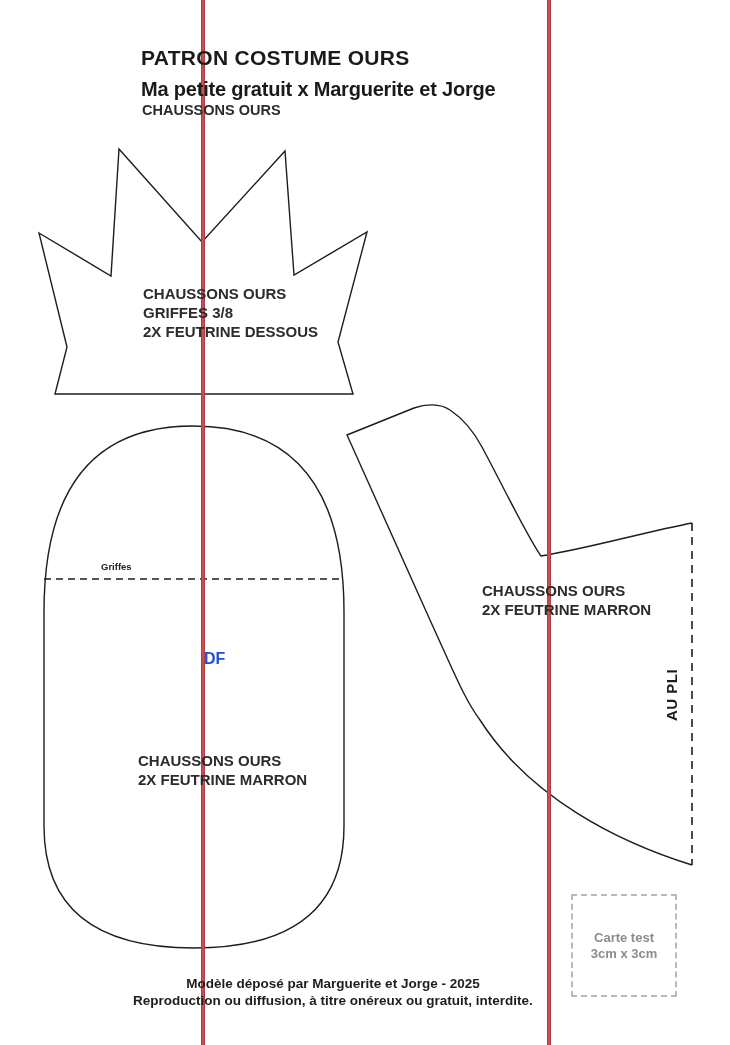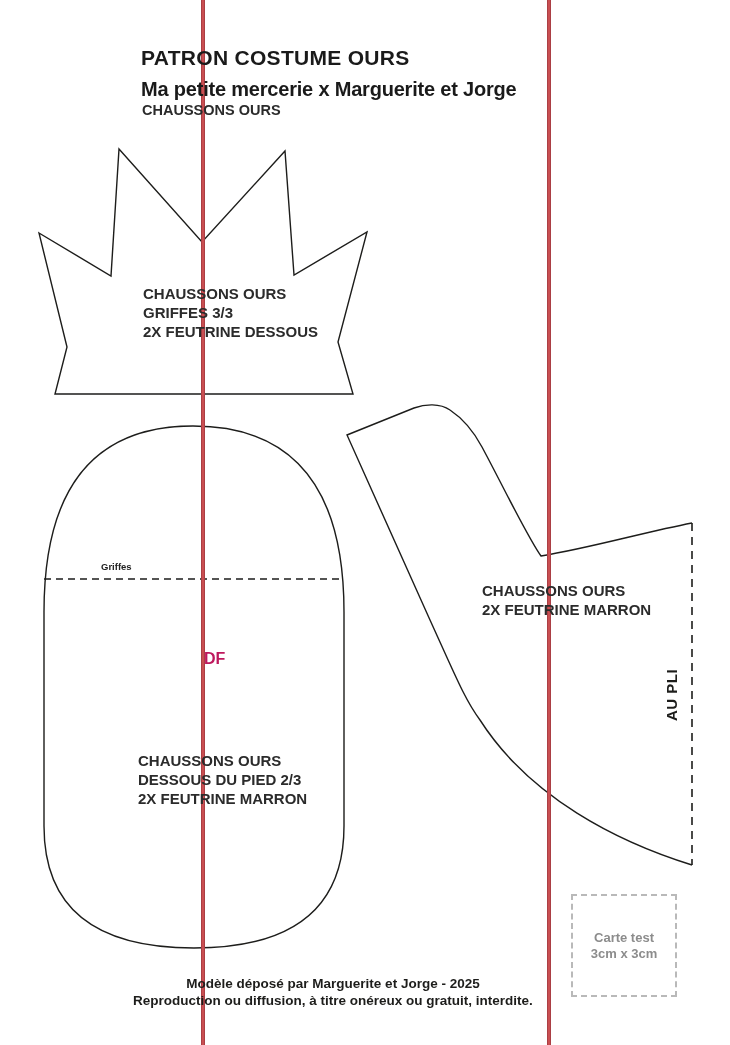--- a/index.html
+++ b/index.html
@@ -35,21 +35,21 @@
   }
   .piece-label{
     font-size:15px;font-weight:700;line-height:19px;color:#2b2b2b;
     white-space:nowrap;
   }
   .piece-label.griffes{left:143px;top:284px;}
   .piece-label.dessus{left:482px;top:581px;}
   .piece-label.dessous{left:138px;top:751px;}
   .grainline{
     left:204px;top:650px;
-    font-size:16px;font-weight:800;color:#be185d;line-height:18px;
+    font-size:16px;font-weight:800;color:#1d4ed8;line-height:18px;
   }
   .notch-label{
     left:101px;top:561px;
     font-size:9.5px;font-weight:700;color:#222;line-height:11px;text-align:center;
   }
   .fold-label{
     left:663px;top:657px;height:64px;
     writing-mode:vertical-rl;transform:rotate(180deg);
     font-size:15px;font-weight:800;letter-spacing:.5px;color:#1d1d1b;
   }
@@ -80,37 +80,36 @@
 
     <path d="M 692 523 C 645 532 590 548 541 556 C 528 538 505 490 482 447 C 474 432 465 420 450 410 C 440 403 425 404 414 408 L 347 435 L 430 620 C 455 675 465 700 480 720 C 530 798 618 842 692 865" fill="none" stroke="#1d1d1b" stroke-width="1.4"></path>
 
     <line x1="692" y1="523" x2="692" y2="865" stroke="#1d1d1b" stroke-width="1.6" stroke-dasharray="8 6"></line>
   </svg>
 
   <div class="redline left"></div>
   <div class="redline right"></div>
 
   <div class="abs title">PATRON COSTUME OURS</div>
-  <div class="abs subtitle">Ma petite mercerie x Marguerite et Jorge</div>
+  <div class="abs subtitle">Ma petite gratuit x Marguerite et Jorge</div>
   <div class="abs subheading">CHAUSSONS OURS</div>
 
   <div class="abs piece-label griffes">
     <div>CHAUSSONS OURS</div>
-    <div>GRIFFES 3/3</div>
+    <div>GRIFFES 3/8</div>
     <div>2X FEUTRINE DESSOUS</div>
   </div>
 
   <div class="abs piece-label dessus">
     <div>CHAUSSONS OURS</div>
     <div>2X FEUTRINE MARRON</div>
   </div>
 
   <div class="abs piece-label dessous">
     <div>CHAUSSONS OURS</div>
-    <div>DESSOUS DU PIED 2/3</div>
     <div>2X FEUTRINE MARRON</div>
   </div>
 
   <div class="abs notch-label">Griffes</div>
   <div class="abs grainline">DF</div>
 
   <div class="abs fold-label">AU PLI</div>
 
   <div class="abs test-card">
     <div>Carte test</div>

